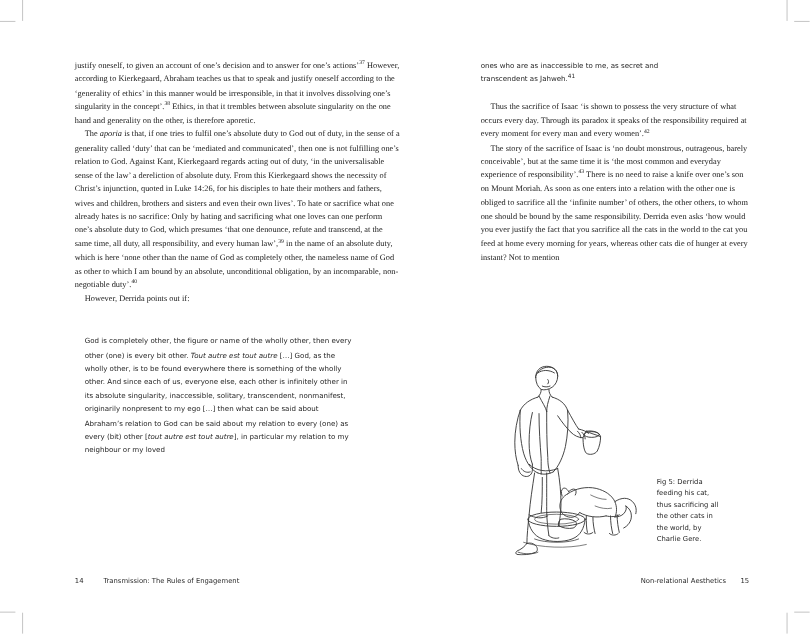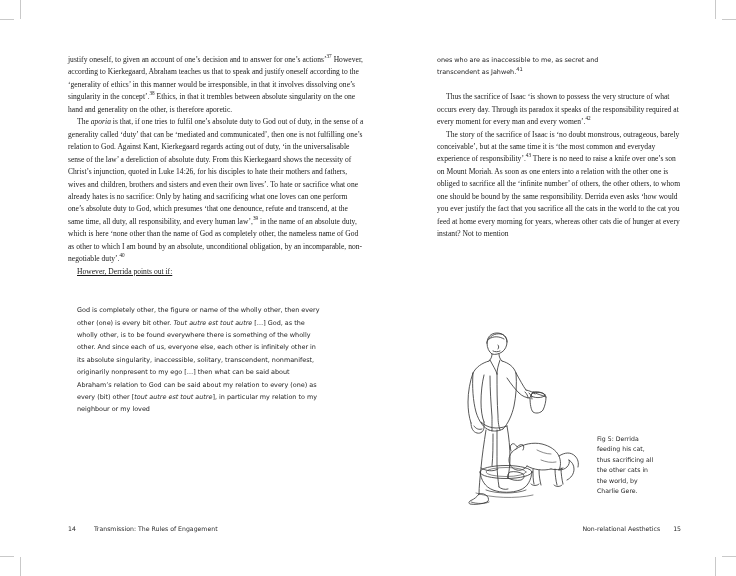--- a/index.html
+++ b/index.html
@@ -84,21 +84,21 @@
   .quote-wrap-left {
     margin-top: 26px;
     margin-left: 9px;
     width: 248px;
   }
   .quote-wrap-right {
     width: 206px;
   }
 
   
-  .lead-in { text-indent: 9px; text-decoration: underline; }
+  .lead-in { text-indent: 9px; }
 
   
   .figure {
     position: absolute;
     left: 437px;
     top: 330px;
     width: 244px;
     height: 190px;
   }
   .figure svg { display: block; }

